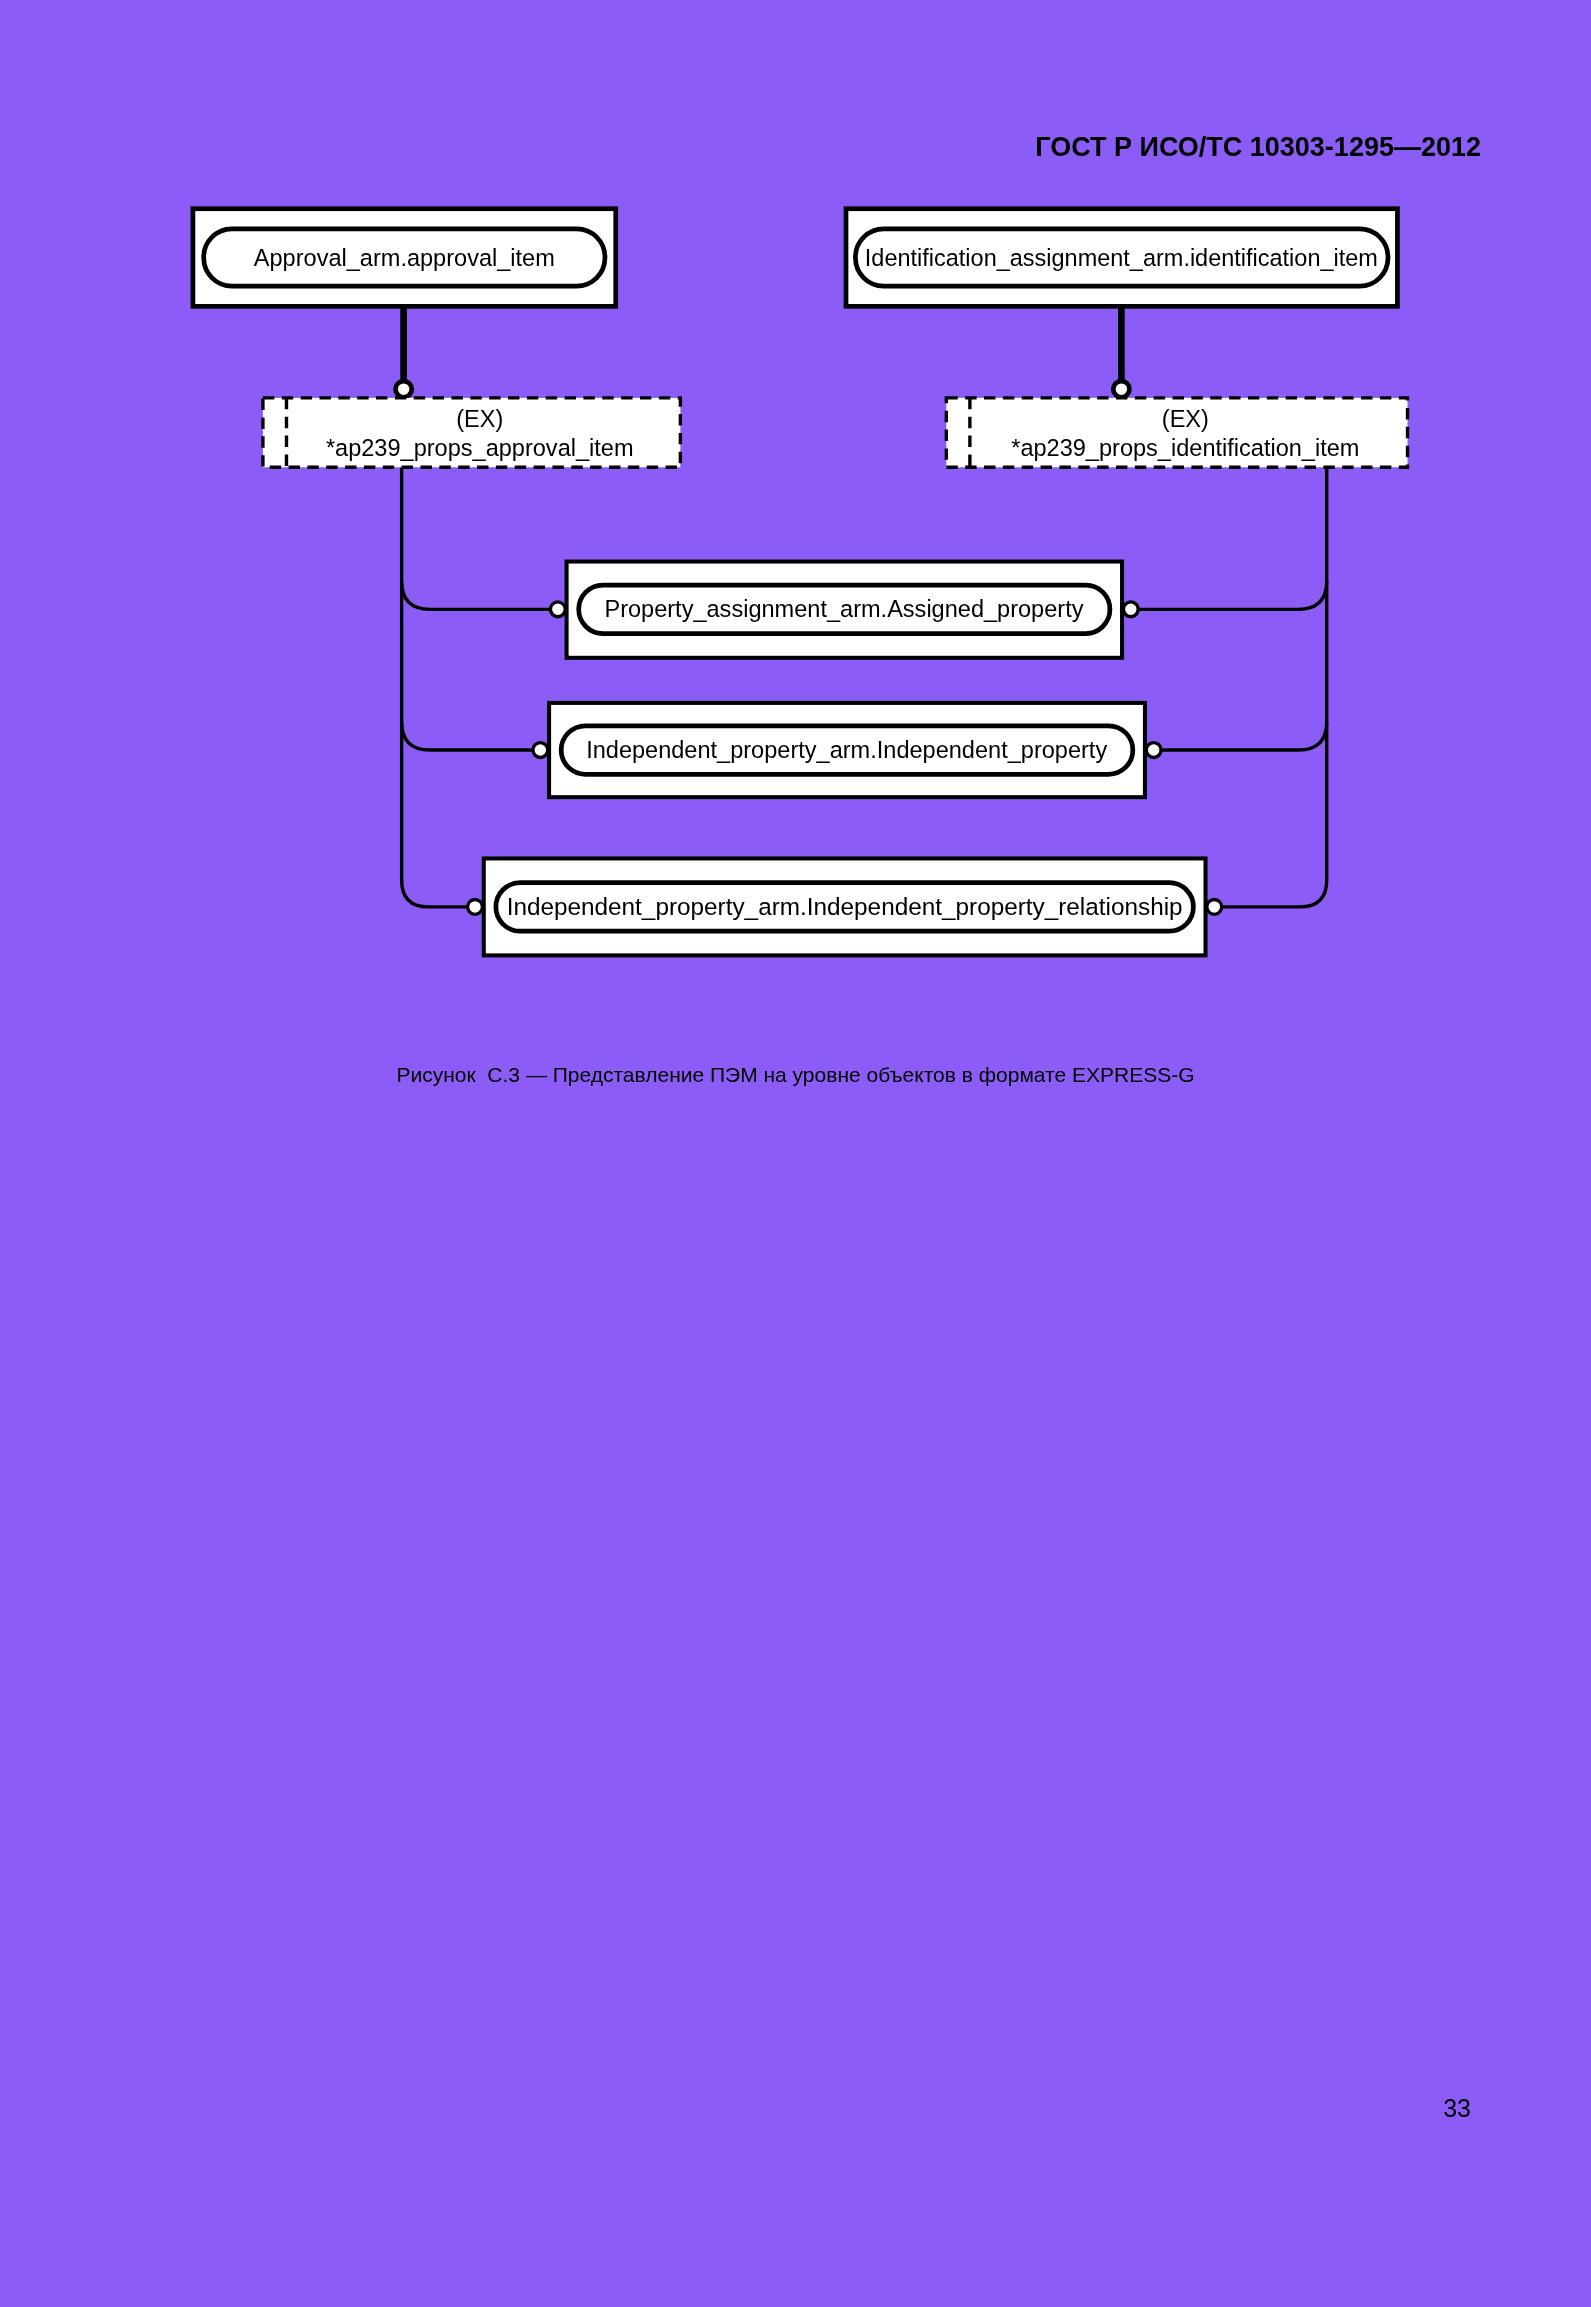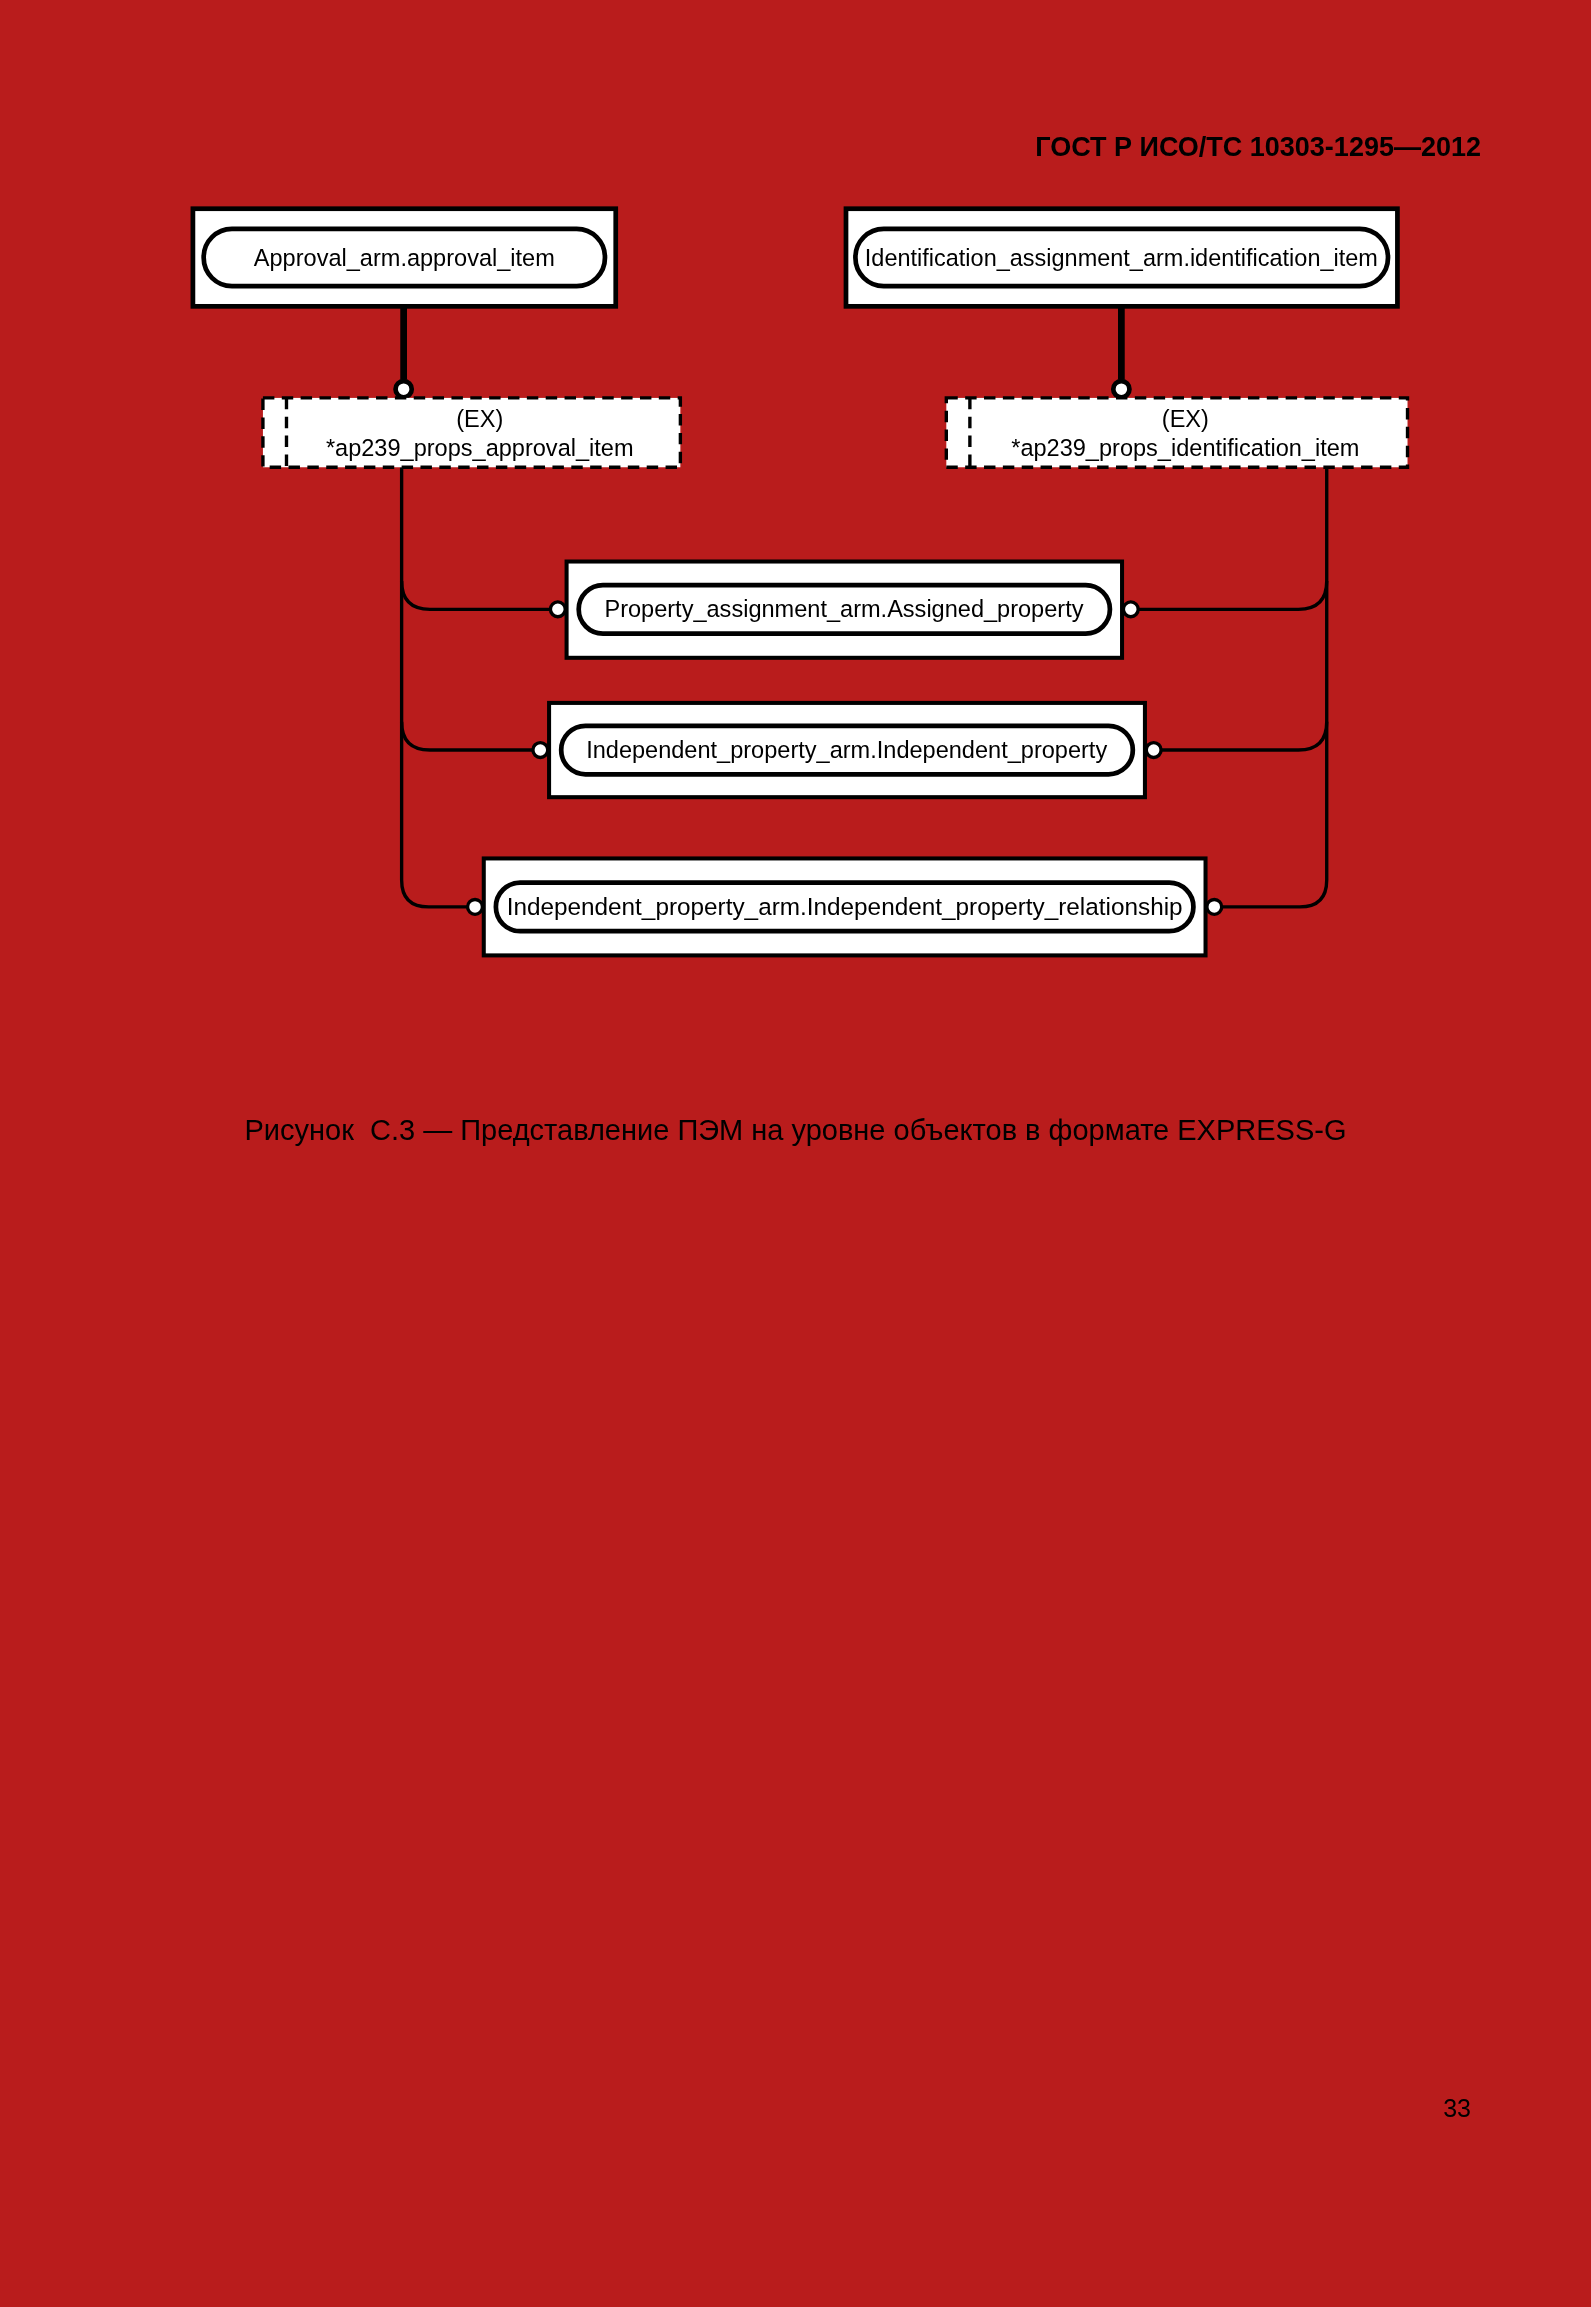--- a/index.html
+++ b/index.html
@@ -1,41 +1,41 @@
 <!DOCTYPE html>
 <html style="font-size:10.8px"><head>
 <meta charset="utf-8">
 <style>
   html,body { margin:0; padding:0; background:#888; }
   .page {
     position:relative;
     width:1591px; height:2307px;
     margin:0 auto;
-    background:#b91c1c;
+    background:#8b5cf6;
     color:#000000;
     font-family:"Liberation Sans", sans-serif;
     overflow:hidden;
   }
   .header {
     position:absolute;
     top:132px; right:110px;
     font-size:27px;
     font-weight:bold;
     white-space:nowrap;
   }
   .diagram-svg {
     position:absolute;
     top:0; left:0;
   }
   .caption {
     position:absolute;
-    top:1048px; left:0;
+    top:992px; left:0;
     width:1591px;
     text-align:center;
-    font-size:29px;
+    font-size:21px;
     line-height:33px;
     white-space:pre-wrap;
   }
   .pagenum {
     position:absolute;
     top:2094px; right:120px;
     font-size:25px;
   }
   svg text {
     font-family:"Liberation Sans", sans-serif;

